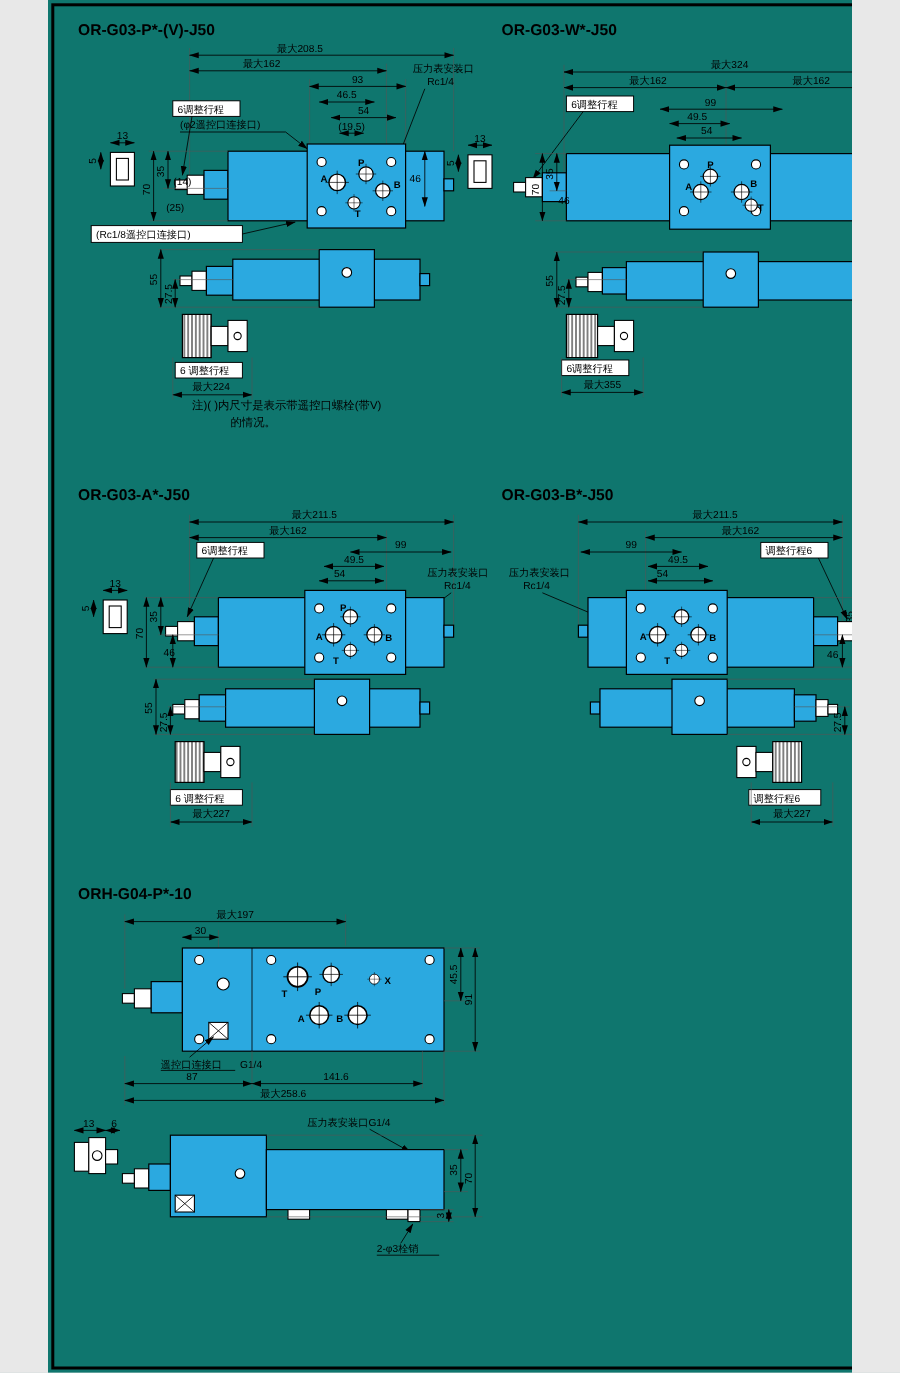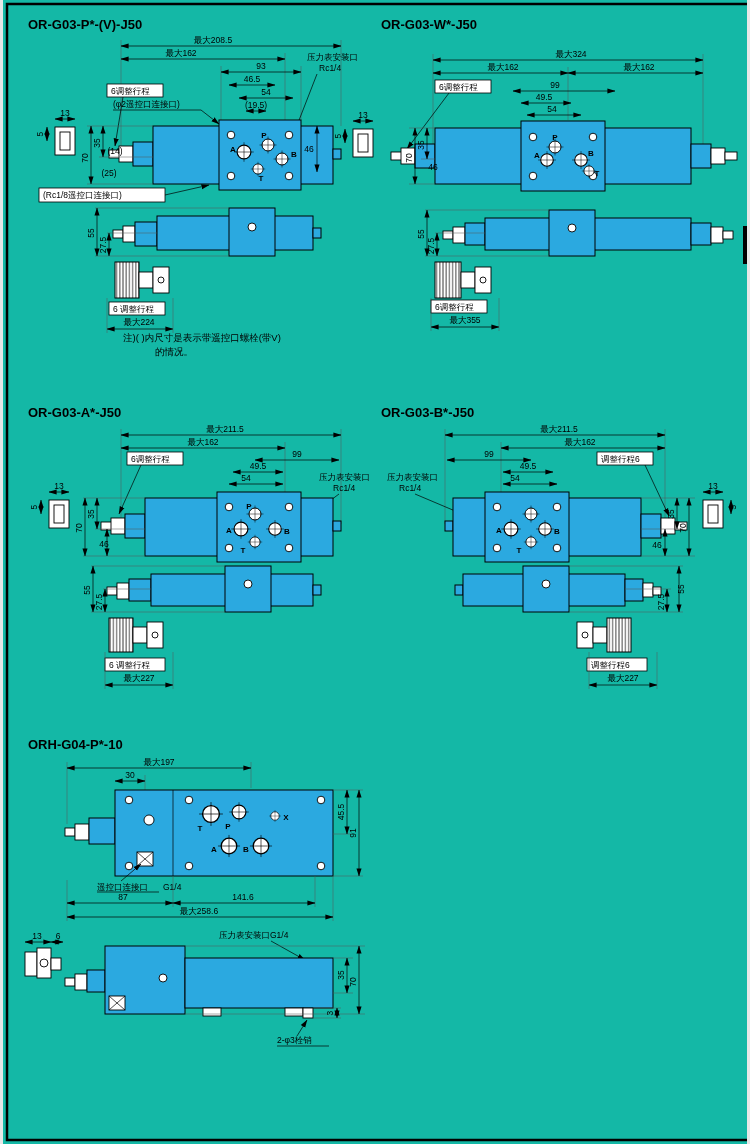--- a/index.html
+++ b/index.html
@@ -1,16 +1,16 @@
 <!DOCTYPE html>
 <html><head>
 <meta charset="utf-8">
 <style>
   html,body{margin:0;padding:0;background:#e8e8e8;}
-  .page{position:relative;width:744px;height:1144px;background:#14b8a6;margin:0 auto;overflow:hidden;}
+  .page{position:relative;width:670px;height:1144px;background:#0f766e;margin:0 auto;overflow:hidden;}
   svg text{font-family:"Liberation Sans","DejaVu Sans",sans-serif;fill:#000;}
   .ttl{font-size:13px;font-weight:bold;}
   .dm{font-size:8.5px;text-anchor:middle;}
   .sm{font-size:8.5px;}
   .pl{font-size:8px;font-weight:bold;text-anchor:middle;}
   .nt{font-size:9.5px;}
   .bd{fill:#2BA9E0;stroke:#000;stroke-width:1;}
   .wt{fill:#ffffff;stroke:#000;stroke-width:0.9;}
   .box{fill:#ffffff;stroke:#000;stroke-width:0.8;}
   .dl{stroke:#000;stroke-width:0.7;}

